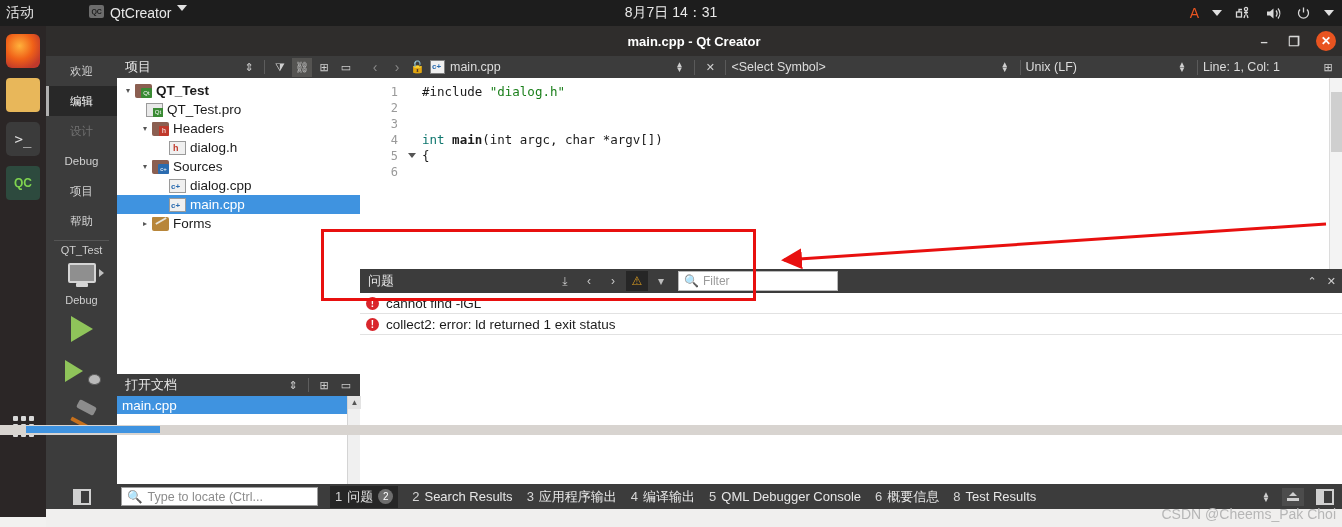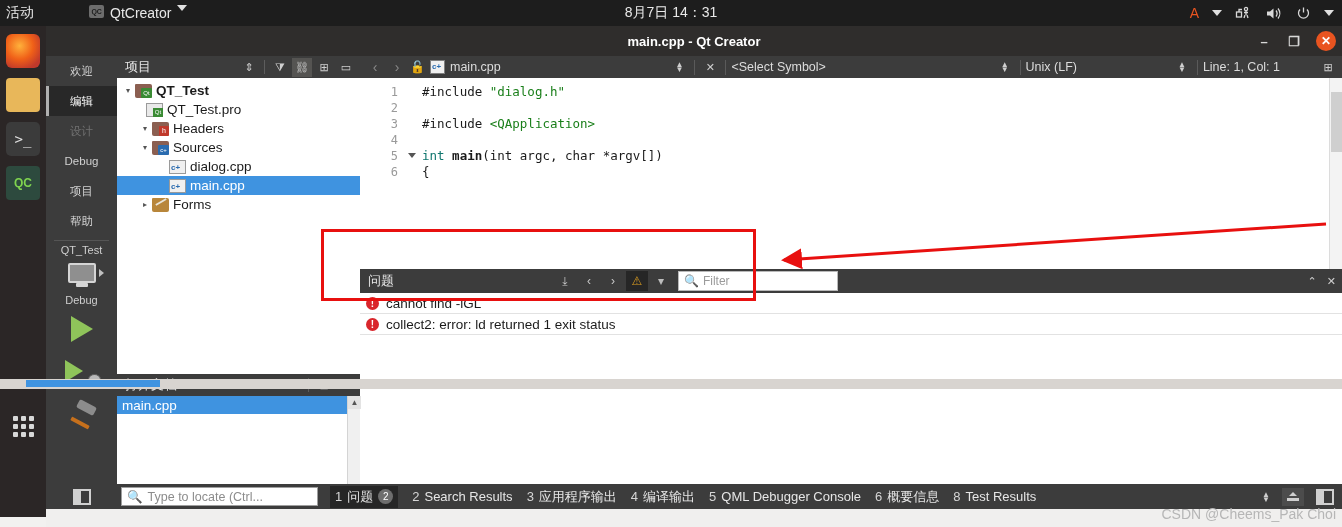--- a/index.html
+++ b/index.html
@@ -2,21 +2,21 @@
 <html><head>
 <meta charset="utf-8">
 <style>
   * { box-sizing: border-box; margin: 0; padding: 0; }
   html, body {
     width: 1342px; height: 527px;
     overflow: hidden;
     font-family: "Liberation Sans", sans-serif;
     background: #f2f1f0;
   }
-  #root { position: relative; width: 1342px; height: 389px; }
+  #root { position: relative; width: 1342px; height: 435px; }
 
   
   .gnome-topbar {
     position: absolute; left: 0; top: 0; width: 1342px; height: 26px;
     background: #1d1d1d; color: #e8e8e8;
     display: flex; align-items: center;
     font-size: 13px;
   }
   .gnome-activities { margin-left: 6px; font-size: 14px; color: #e6e6e6; }
   .gnome-app { display: flex; align-items: flex-start; gap: 6px; margin-left: 55px; }
@@ -489,20 +489,25 @@
             <div class="trow" style="padding-left: 15px;">
               <span class="twist"></span>
               <span class="ficon file-pro"></span>
               <span>QT_Test.pro</span>
             </div>
             <div class="trow" style="padding-left: 21px;">
               <span class="twist">▾</span>
               <span class="ficon folder-h"></span>
               <span>Headers</span>
             </div>
+            <div class="trow" style="padding-left: 38px;">
+              <span class="twist"></span>
+              <span class="ficon file-h"></span>
+              <span>dialog.h</span>
+            </div>
             <div class="trow" style="padding-left: 21px;">
               <span class="twist">▾</span>
               <span class="ficon folder-cpp"></span>
               <span>Sources</span>
             </div>
             <div class="trow" style="padding-left: 38px;">
               <span class="twist"></span>
               <span class="ficon file-cpp"></span>
               <span>dialog.cpp</span>
             </div>
@@ -580,21 +585,20 @@
               <div class="gl">1</div>
               <div class="gl">2</div>
               <div class="gl">3</div>
               <div class="gl">4</div>
               <div class="gl">5<span class="fold-mark"></span></div>
               <div class="gl">6</div>
             </div>
           <div class="code" id="code">
               <div class="cl"><span class="s-pre">#include </span><span class="s-str">"dialog.h"</span></div>
               <div class="cl">&nbsp;</div>
-              <div class="cl"><span class="s-pre">#include </span><span class="s-str">&lt;QApplication&gt;</span></div>
               <div class="cl">&nbsp;</div>
               <div class="cl"><span class="s-type">int </span><span class="s-fn">main</span><span class="s-pre">(int argc, char *argv[])</span></div>
               <div class="cl"><span class="s-pre">{</span></div>
             </div>
           <div class="ed-scroll">
               <div class="thumb"></div>
             </div>
         </div>
 
         <div class="issues-panel">

